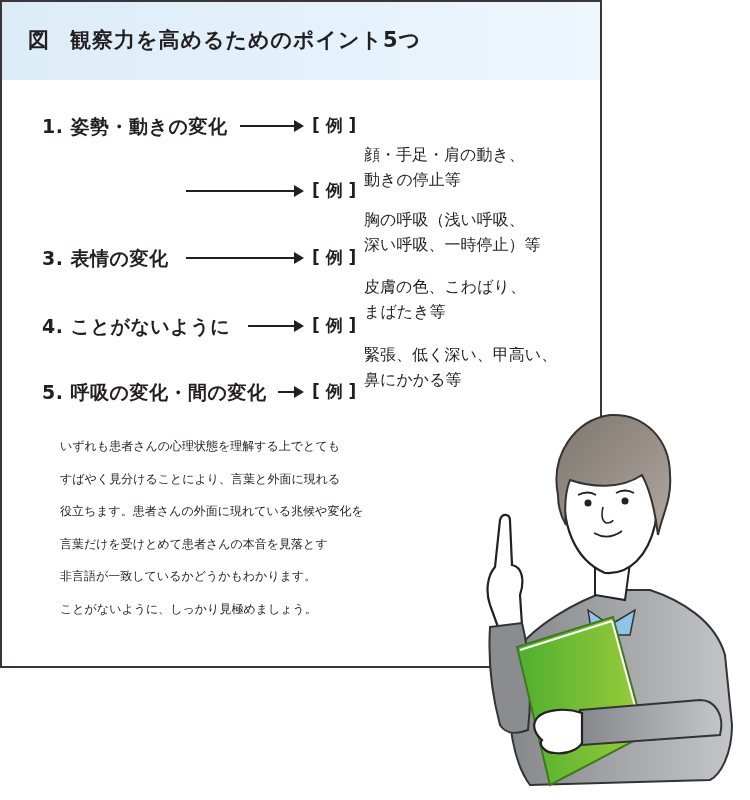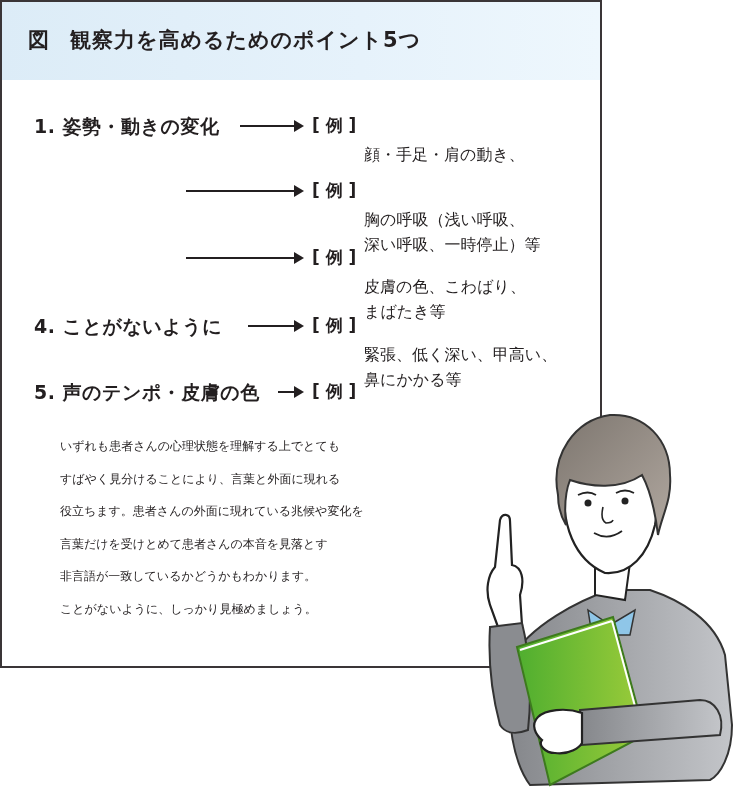--- a/index.html
+++ b/index.html
@@ -5,21 +5,21 @@
   html, body { margin:0; padding:0; background:#ffffff; }
   body { width:750px; height:800px; position:relative; overflow:hidden;
          font-family: "DejaVu Sans", "Liberation Sans", sans-serif; color:#231f20; }
   .panel { position:absolute; left:0; top:0; width:602px; height:668px;
            border:2px solid #3a3537; border-left:2px solid #3a3537; box-sizing:border-box; background:#ffffff; }
   .header { position:absolute; left:0; top:0; right:0; height:78px;
             background:linear-gradient(90deg,#dcecf7 0%, #e6f2fb 60%, #eef7fd 100%);padding-left:32px; }
   .title { position:absolute; left:26px; top:24px; font-size:21px; font-weight:bold; letter-spacing:1px; color:#231f20; white-space:nowrap; }
   .title .fig { margin-right:20px; }
   .row { position:absolute; left:24px; height:60px; }
-  .row .label { position:absolute; left:8px; top:0; font-size:19px; font-weight:bold; white-space:nowrap; letter-spacing:0.5px; }
+  .row .label { position:absolute; left:16px; top:0; font-size:19px; font-weight:bold; white-space:nowrap; letter-spacing:0.5px; }
   .row .arrow { position:absolute; top:11px; height:2px; background:#231f20; }
   .row .arrow::after { content:""; position:absolute; right:-2px; top:-5px;
                        border-left:10px solid #231f20; border-top:6px solid transparent; border-bottom:6px solid transparent; }
   .row .ex-tag { position:absolute; left:286px; top:0; font-size:17px; font-weight:bold; white-space:nowrap; }
   .row .ex-text { position:absolute; left:338px; top:0; font-size:16px; line-height:25px; white-space:nowrap; color:#231f20;margin-top:28px; }
   .body-text { position:absolute; left:58px; top:428px; font-size:12px; line-height:32.5px; color:#231f20; white-space:nowrap; }
   .illus { position:absolute; left:470px; top:395px; width:280px; height:405px; }
 </style>
 </head>
 <body>
@@ -30,53 +30,55 @@
       <span class="fig">図</span><span>観察力を高めるためのポイント5つ</span>
     </div>
   </div>
 
   <div class="row" style="top:112px; width:560px;">
     <div class="label"><span>1.</span> <span>姿勢・動きの変化</span></div>
     <div class="arrow" style="left:214px; width:62px;"></div>
     <div class="ex-tag">[ 例 ]</div>
     <div class="ex-text">
       <div>顔・手足・肩の動き、</div>
+      <div>動きの停止等</div>
     </div>
   </div>
 
   <div class="row" style="top:177px; width:560px;">
     <div class="arrow" style="left:160px; width:116px;"></div>
     <div class="ex-tag">[ 例 ]</div>
     <div class="ex-text">
       <div>胸の呼吸（浅い呼吸、</div>
       <div>深い呼吸、一時停止）等</div>
     </div>
   </div>
 
   <div class="row" style="top:244px; width:560px;">
+    <div class="label"><span>3.</span> <span>表情の変化</span></div>
     <div class="arrow" style="left:160px; width:116px;"></div>
     <div class="ex-tag">[ 例 ]</div>
     <div class="ex-text">
       <div>皮膚の色、こわばり、</div>
       <div>まばたき等</div>
     </div>
   </div>
 
   <div class="row" style="top:312px; width:560px;">
     <div class="label"><span>4.</span> <span>ことがないように</span></div>
     <div class="arrow" style="left:222px; width:54px;"></div>
     <div class="ex-tag">[ 例 ]</div>
     <div class="ex-text">
       <div>緊張、低く深い、甲高い、</div>
       <div>鼻にかかる等</div>
     </div>
   </div>
 
   <div class="row" style="top:378px; width:560px;">
-    <div class="label"><span>5.</span> <span>声のテンポ・皮膚の色</span></div>
+    <div class="label"><span>5.</span> <span>呼吸の変化・間の変化</span></div>
     <div class="arrow" style="left:252px; width:24px;"></div>
     <div class="ex-tag">[ 例 ]</div>
   </div>
 
   <div class="body-text">
     <div>いずれも患者さんの心理状態を理解する上でとても</div>
     <div>すばやく見分けることにより、言葉と外面に現れる</div>
     <div>役立ちます。患者さんの外面に現れている兆候や変化を</div>
     <div>言葉だけを受けとめて患者さんの本音を見落とす</div>
     <div>非言語が一致しているかどうかもわかります。</div>

